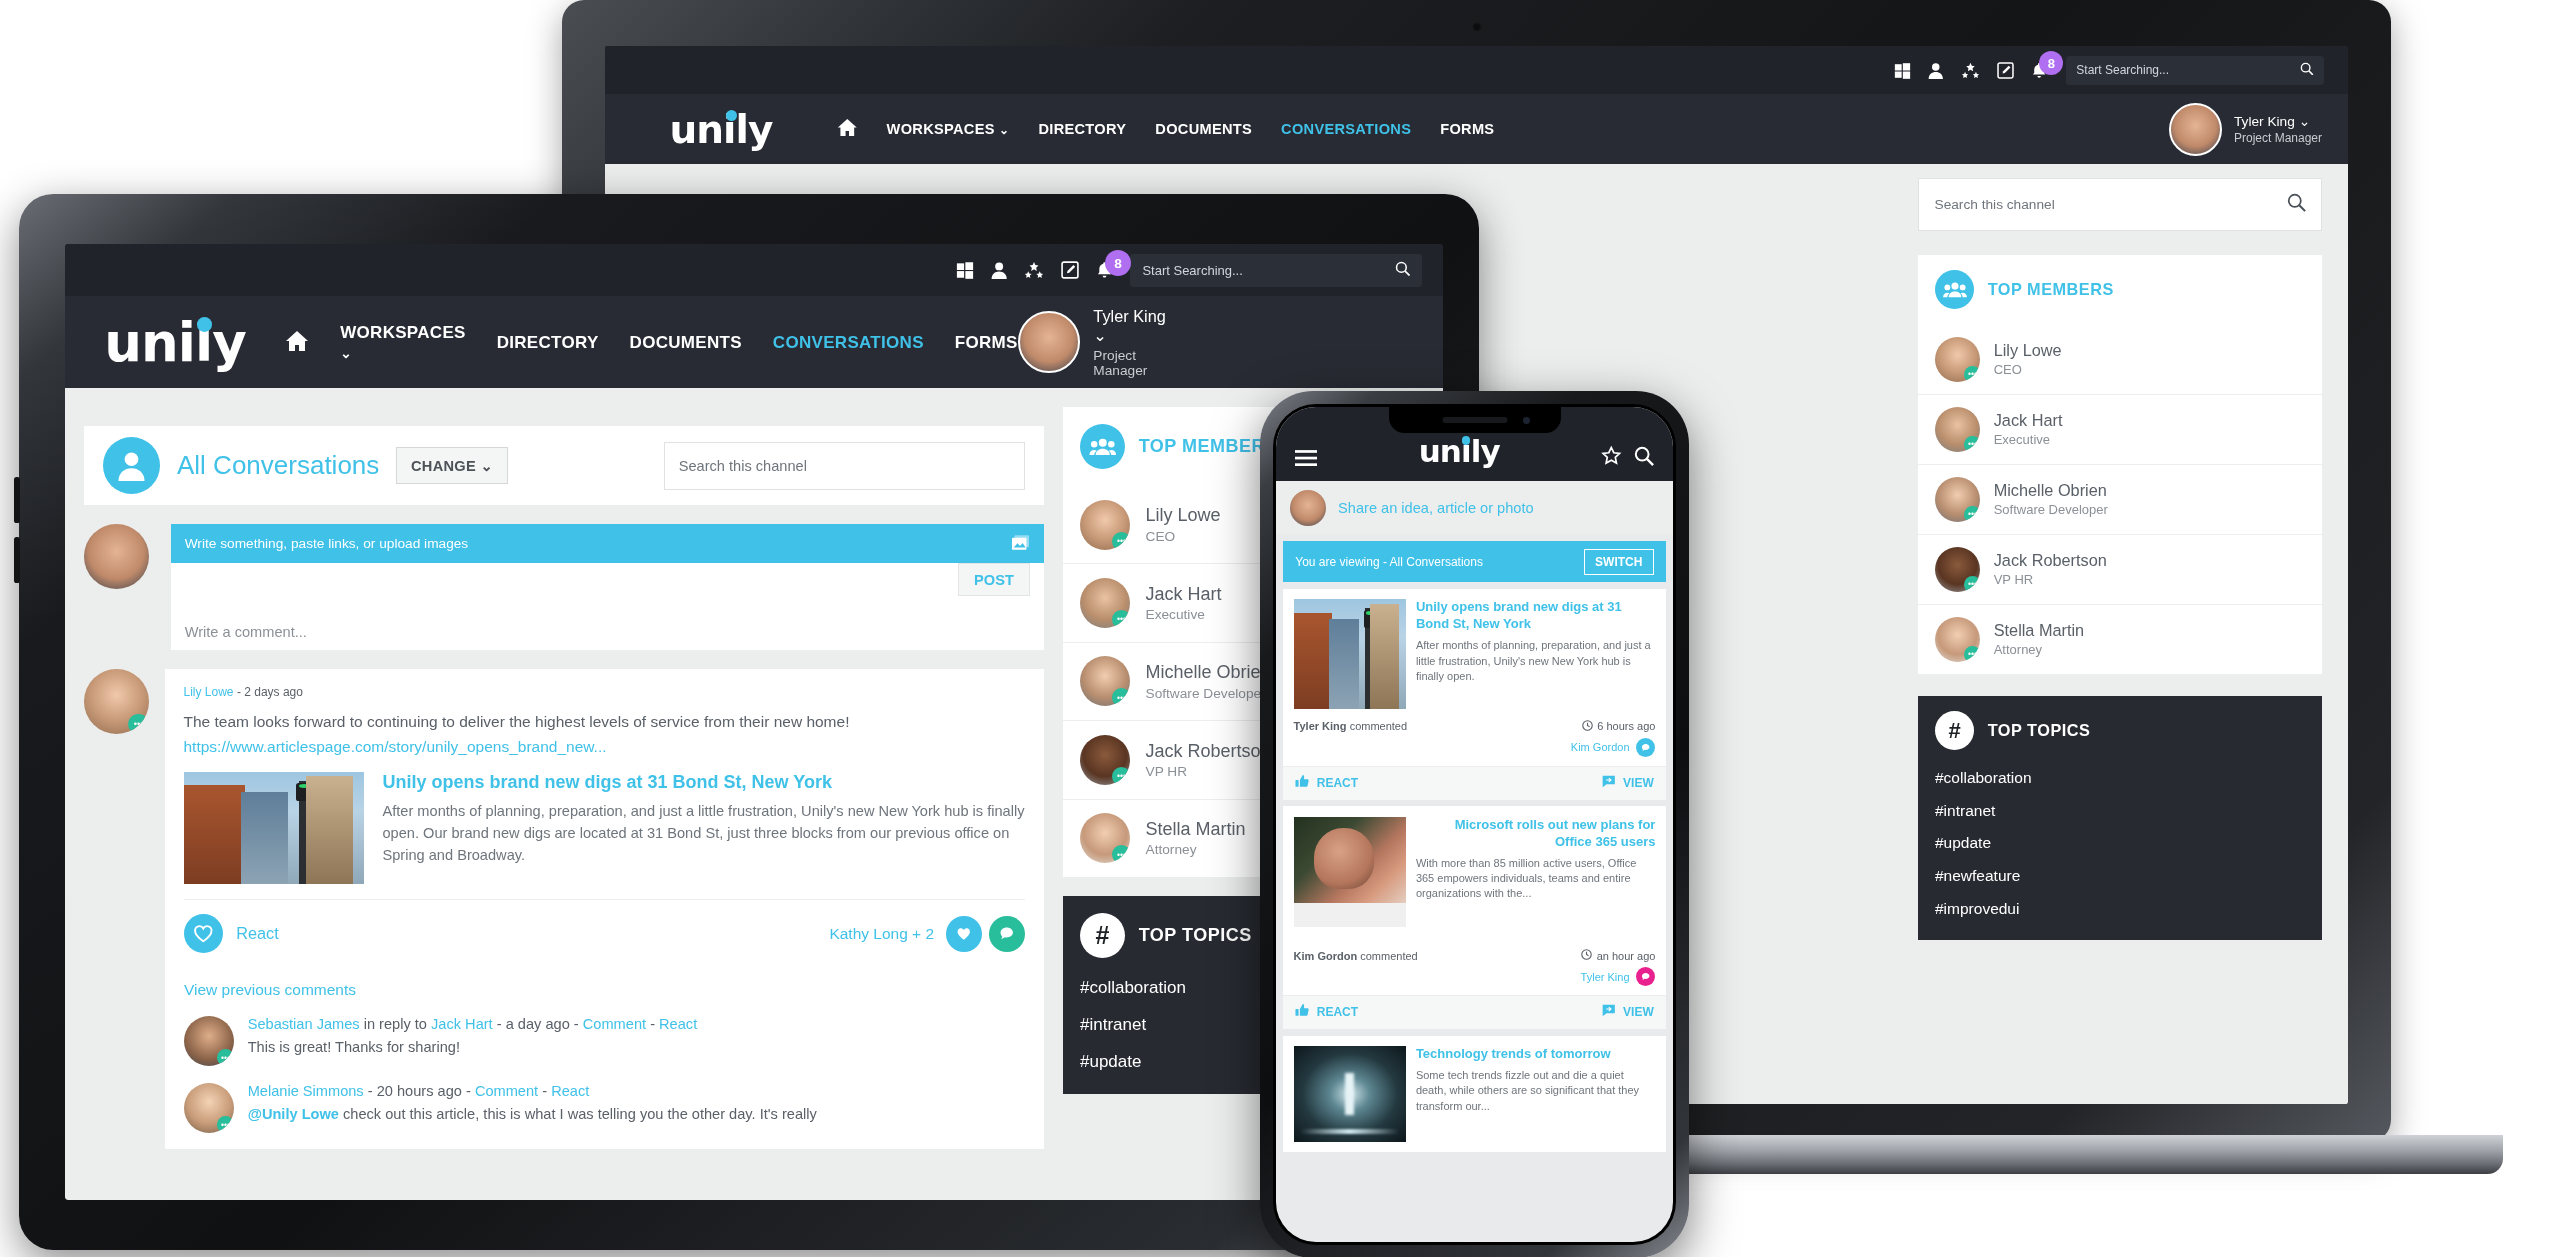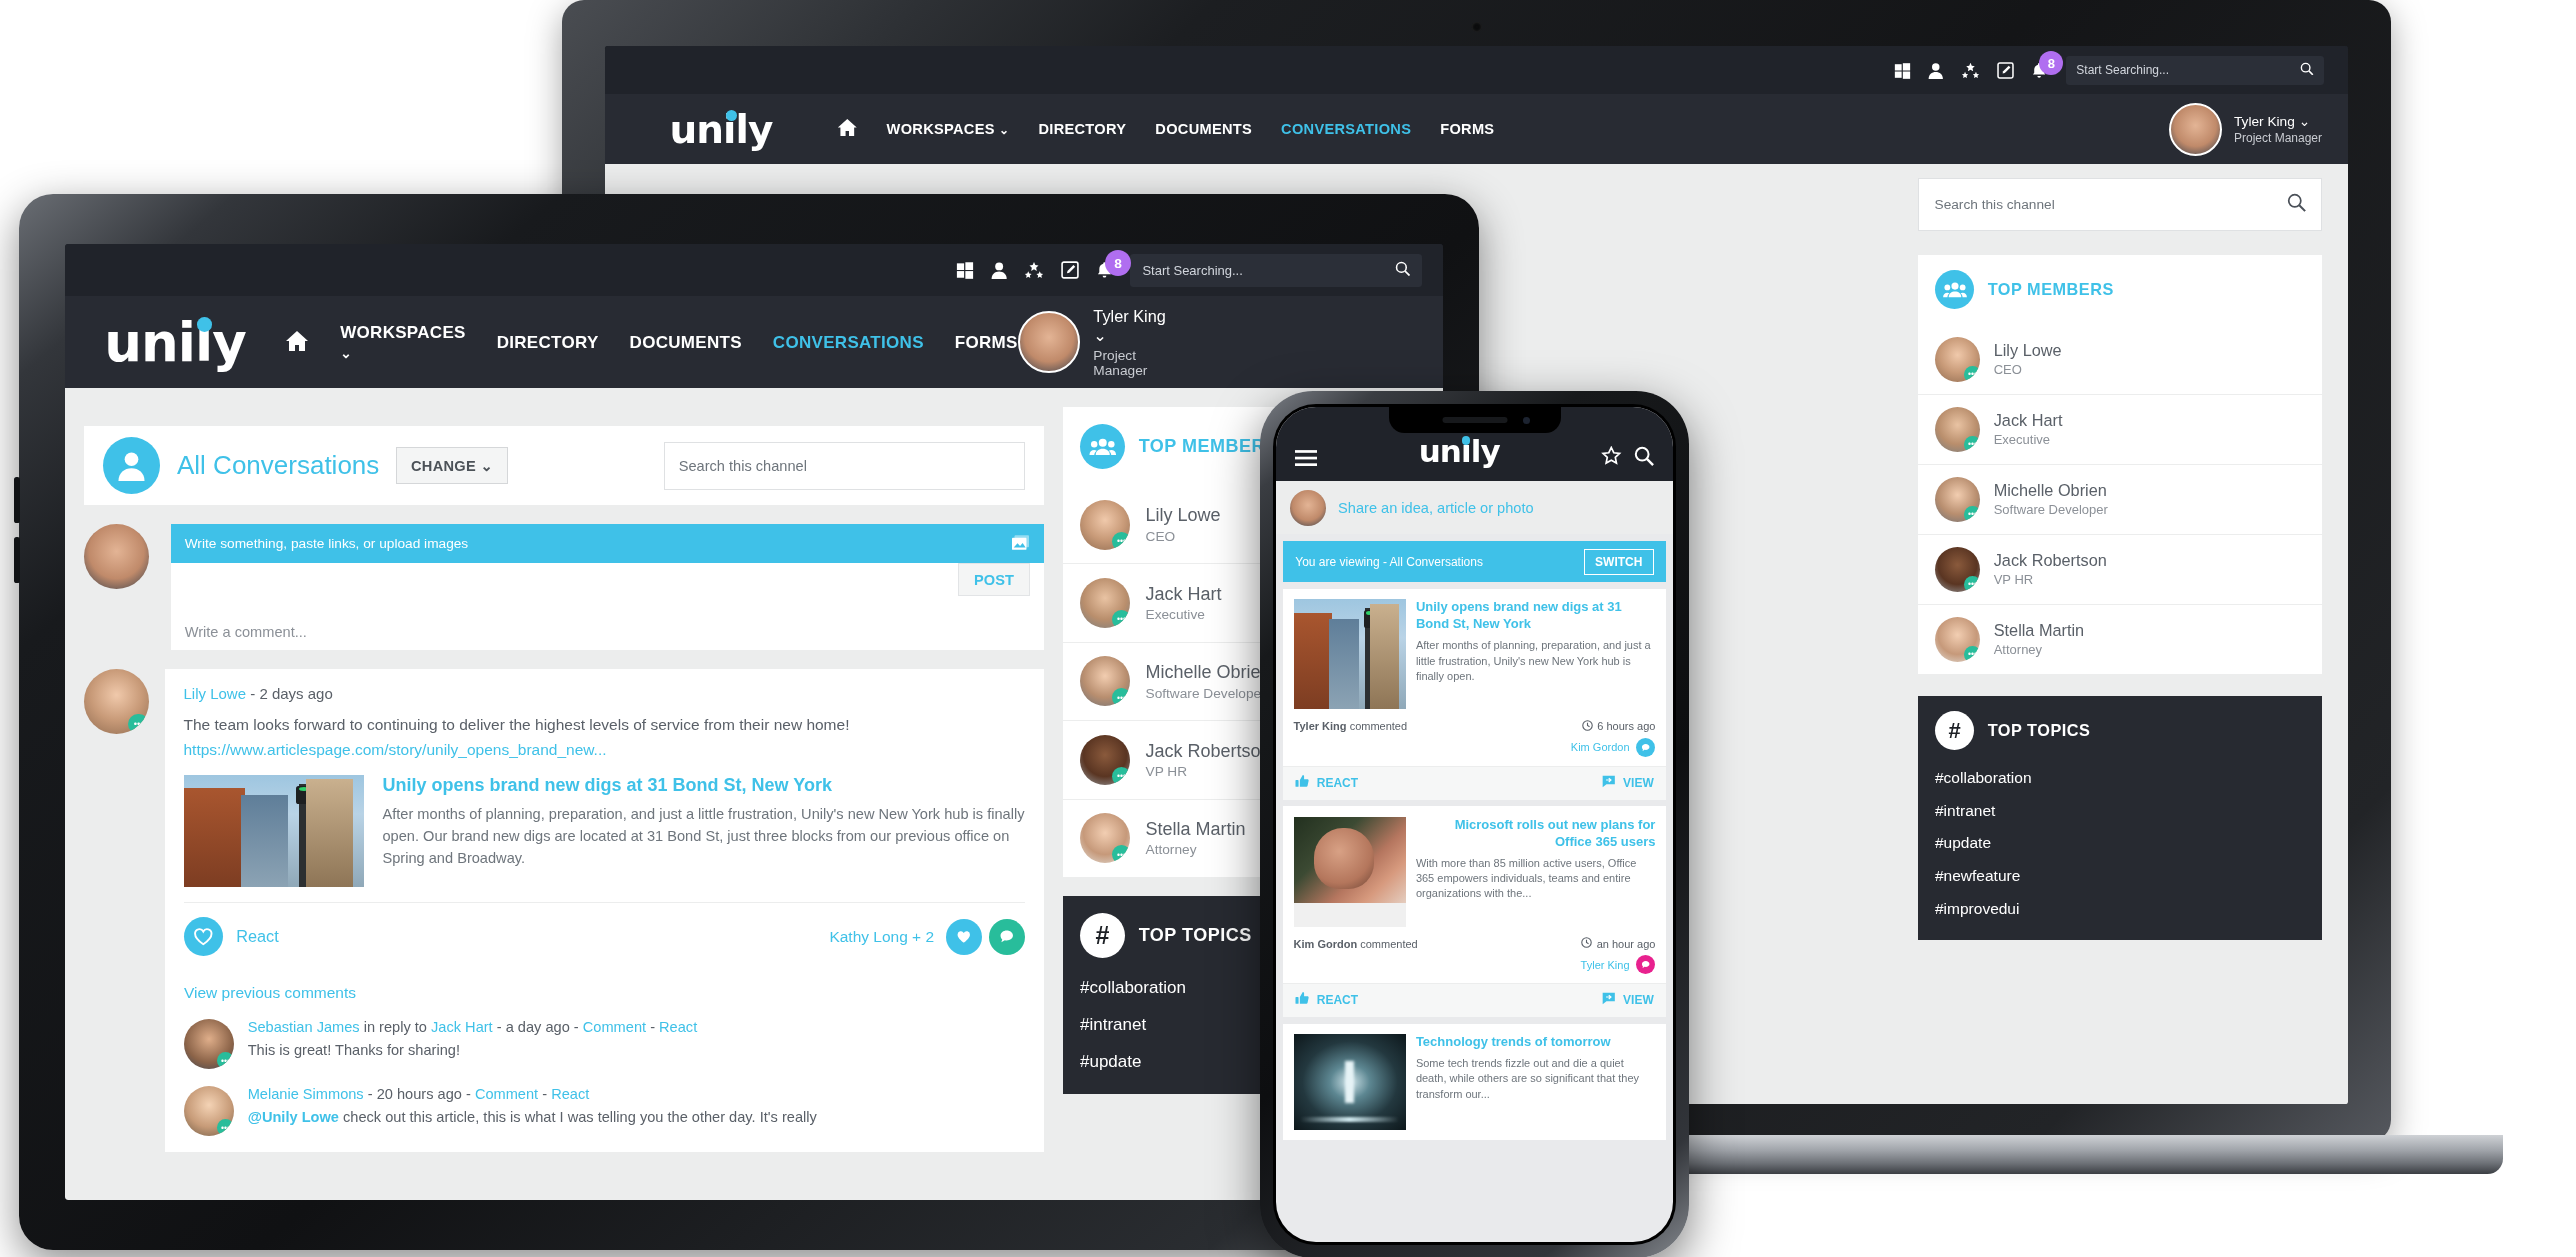--- a/index.html
+++ b/index.html
@@ -439,21 +439,21 @@
                 <span style="font-size:14.6px;color:#8b9097;">Write a comment...</span>
               </div>
             </div>
           </div>
 
           <div style="margin-top:19px;display:flex;gap:15.5px;">
             <div class="avatar face-f1" style="width:65px;height:65px;flex:none;">
               <span class="status-dot" style="width:20.6px;height:20.6px;right:0;bottom:0;font-size:9.4px;">•••</span>
             </div>
             <div class="card" style="flex:1;min-width:0;padding:15.5px 19px 0;">
-              <div style="font-size:15px;">
+              <div style="font-size:12px;">
                 <span class="cyan">Lily Lowe</span>
                 <span style="color:#5a6068;">-</span>
                 <span style="color:#5a6068;">2 days ago</span>
               </div>
               <div style="margin-top:12px;font-size:15.5px;color:#5a6068;line-height:1.45;">The team looks forward to continuing to deliver the highest levels of service from their new home!</div>
               <div class="cyan" style="margin-top:5.2px;font-size:15.5px;">https://www.articlespage.com/story/unily_opens_brand_new...</div>
 
               <div style="margin-top:15.5px;display:flex;gap:19px;">
                 <div class="ph-street" style="width:180px;height:112px;flex:none;">
                   <div class="mid"></div>
@@ -722,21 +722,21 @@
         </div>
 
         <div style="margin:6.9px 6.9px 0;background:#fff;">
           <div style="display:flex;gap:10.3px;padding:10.3px;">
             <div class="ph-woman" style="width:112px;height:110px;flex:none;"></div>
             <div style="flex:1;min-width:0;">
               <div class="cyan" style="font-size:13px;font-weight:700;line-height:1.3;text-align:right;">Microsoft rolls out new plans for Office 365 users</div>
               <div style="margin-top:5.2px;font-size:11px;color:#6e757c;line-height:1.4;">With more than 85 million active users, Office 365 empowers individuals, teams and entire organizations with the...</div>
             </div>
           </div>
-          <div style="display:flex;align-items:center;justify-content:space-between;padding:0 10.3px 5.2px;">
+          <div style="display:flex;align-items:center;justify-content:space-between;padding:0 10.3px 5.2px;margin-top:12px;">
             <div style="font-size:11px;color:#5a6068;">
               <b>Kim Gordon</b>
               <span>commented</span>
             </div>
             <div style="font-size:11px;color:#5a6068;display:flex;align-items:center;gap:4.3px;">
               <span>
                 <svg width="11" height="11" viewBox="0 0 14 14">
                     <circle cx="7" cy="7" r="6" fill="none" stroke="#5a6068" stroke-width="1.4"></circle>
                     <path d="M7 3.4V7l2.6 1.6" fill="none" stroke="#5a6068" stroke-width="1.4"></path>
                   </svg>

